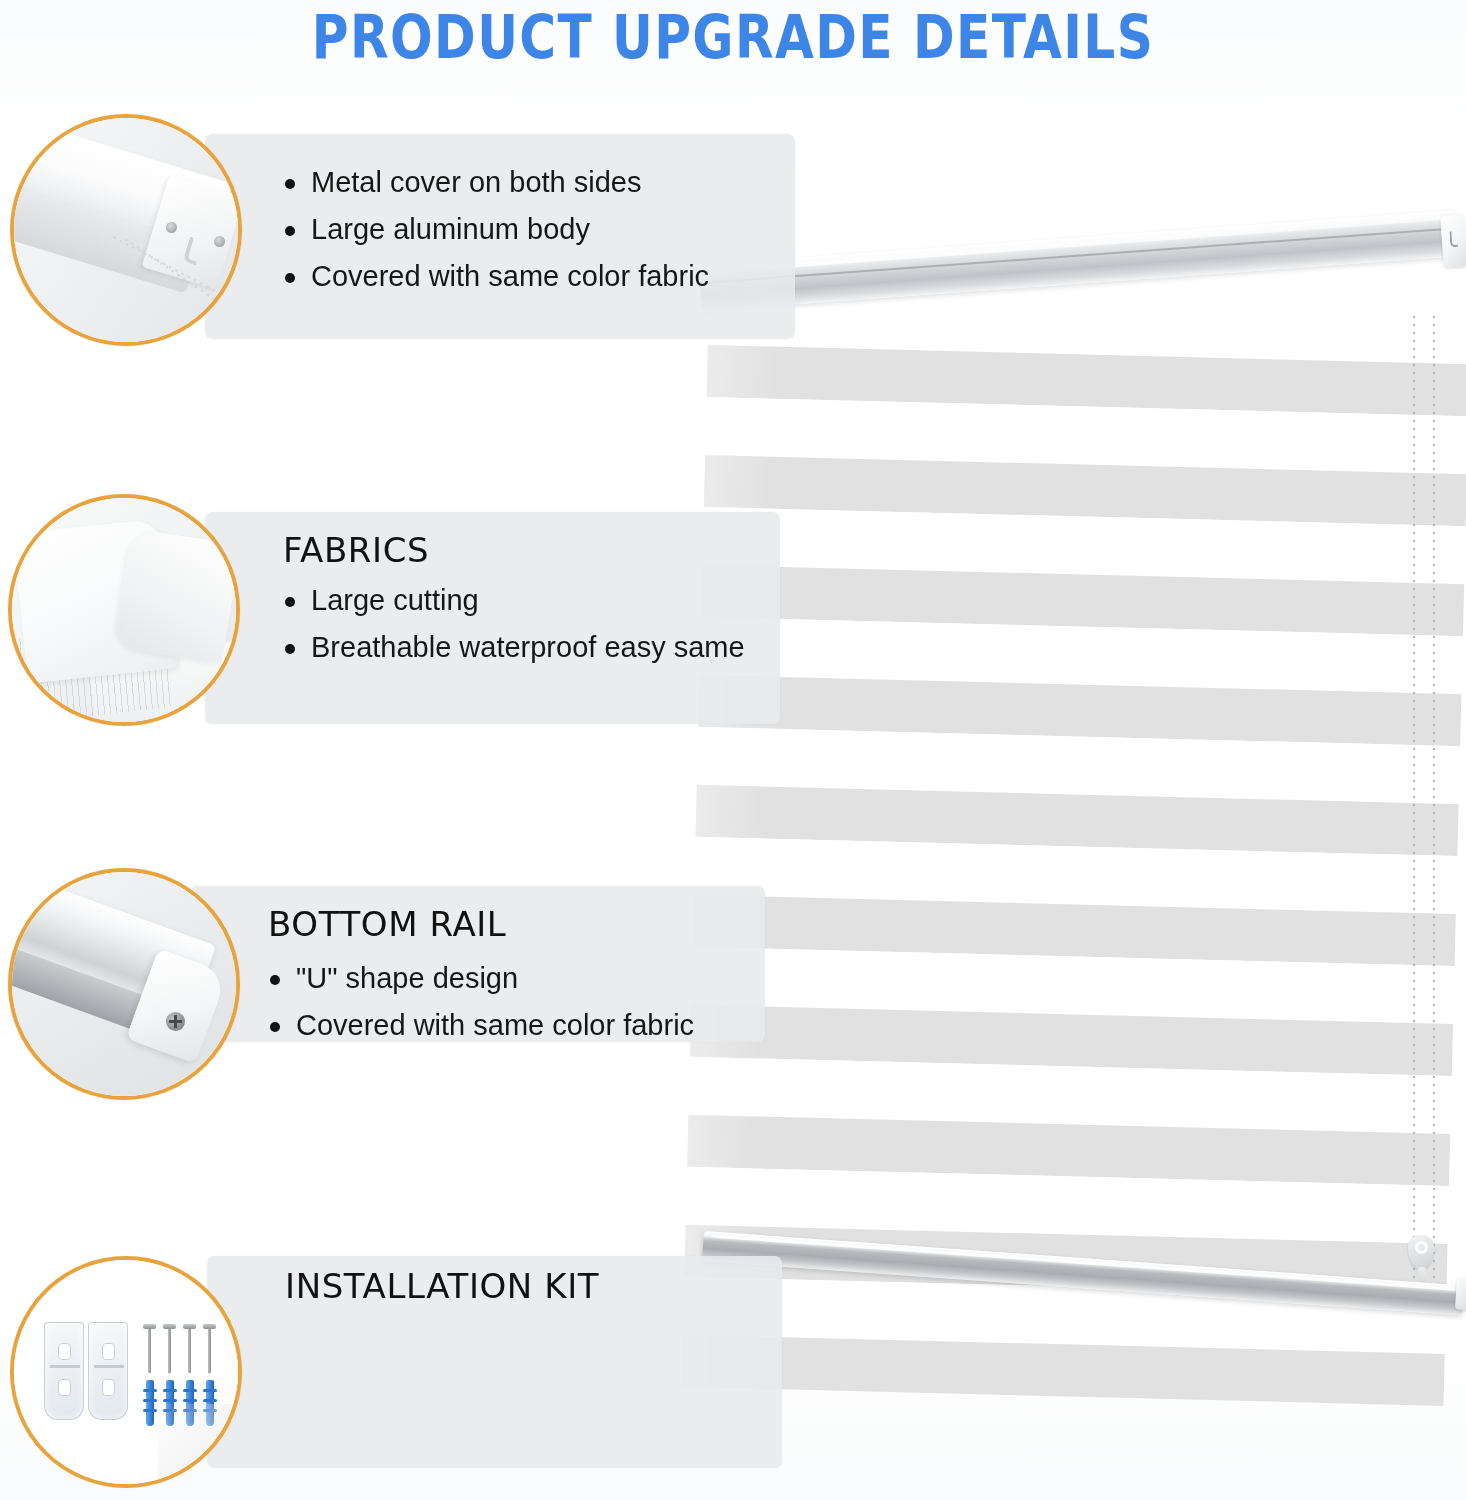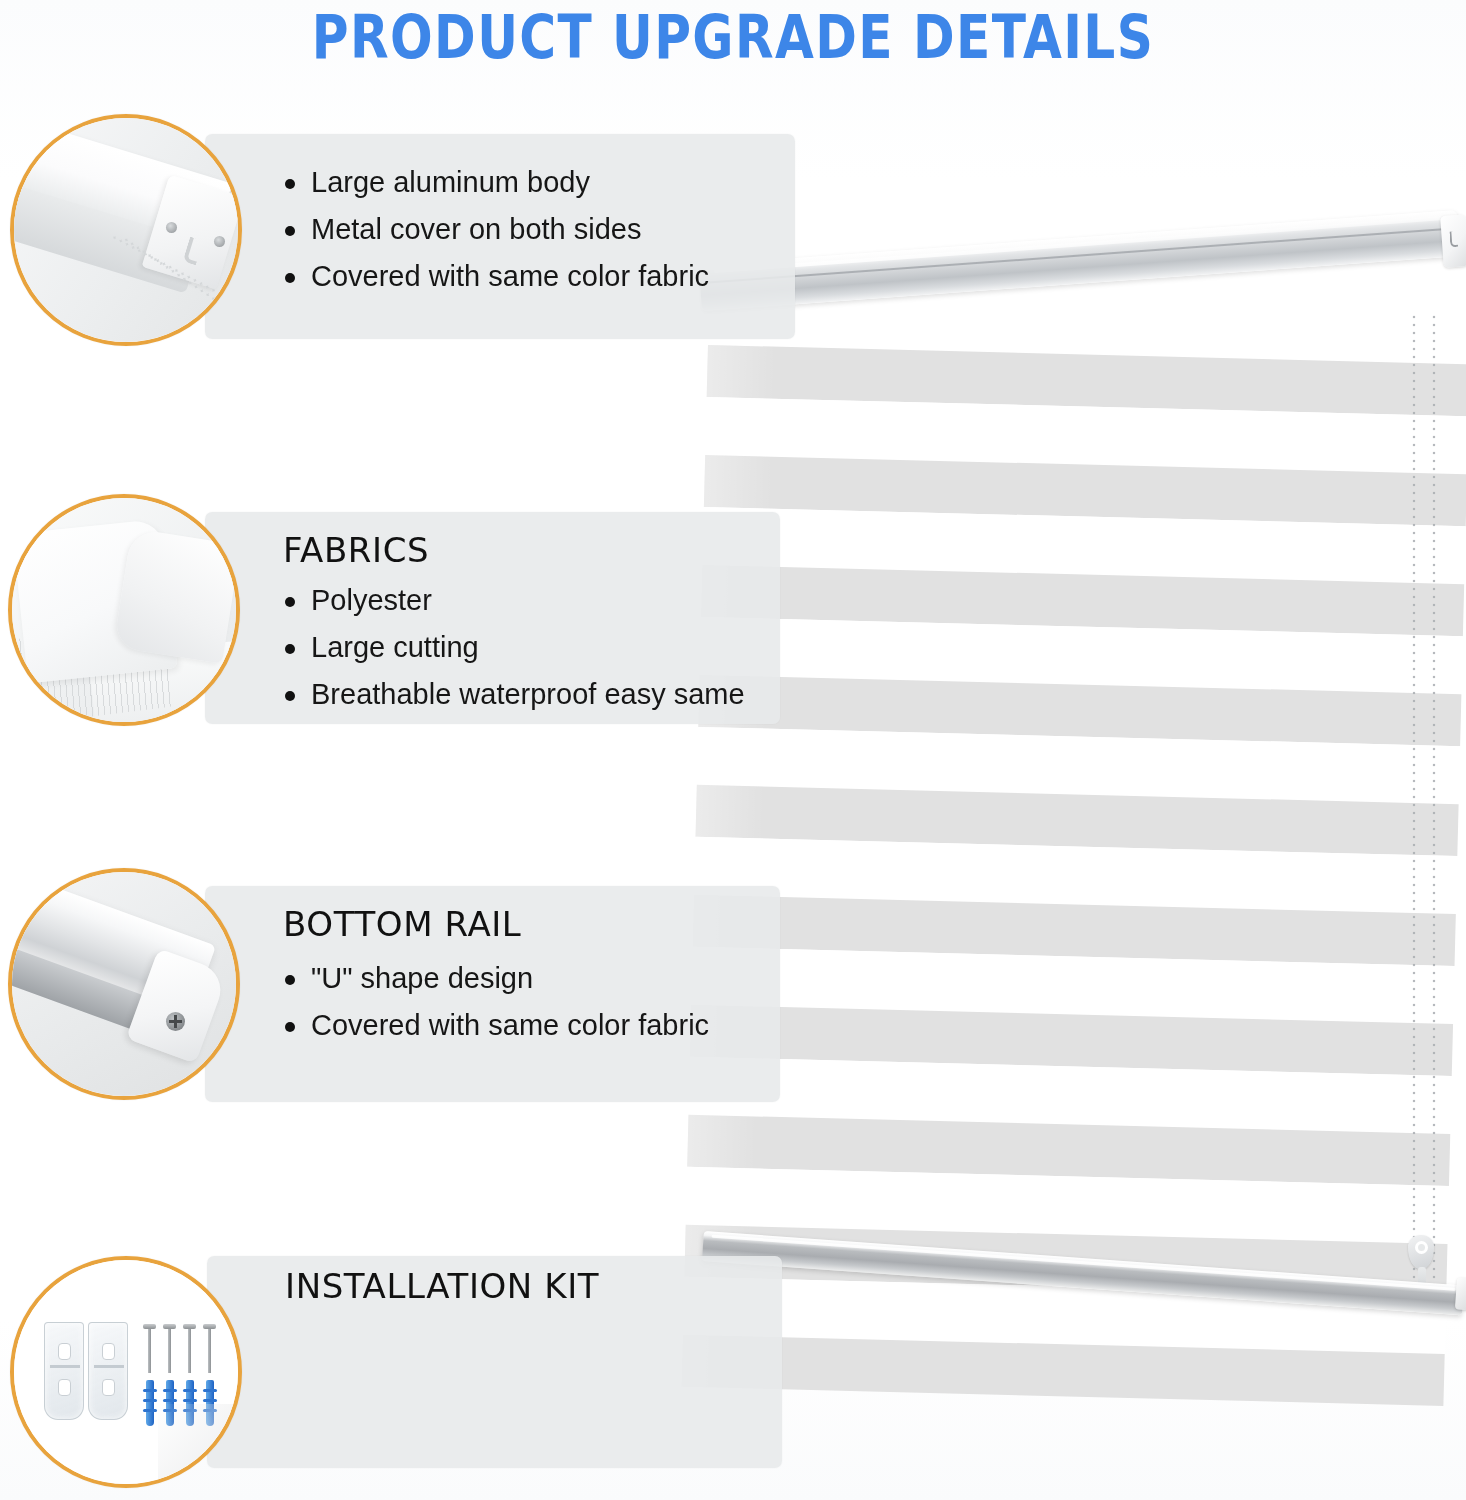--- a/index.html
+++ b/index.html
@@ -221,21 +221,21 @@
     background:#111;
     border-radius:50%;
   }
 
   
   #sec-dust   { left:10px;  top:114px; }
   #sec-dust   .panel { left:195px; top:20px;  width:590px; height:205px; }
   #sec-fabric { left:8px;   top:494px; }
   #sec-fabric .panel { left:197px; top:18px;  width:575px; height:212px; }
   #sec-rail   { left:8px;   top:868px; }
-  #sec-rail   .panel { left:197px; top:18px;  width:575px; height:216px; }
+  #sec-rail   .panel { left:182px; top:18px;  width:575px; height:156px; }
   #sec-kit    { left:10px;  top:1256px; }
   #sec-kit    .panel { left:197px; top:0px;   width:575px; height:212px; }
 
   
   .ph{ position:absolute; inset:0; }
   .ph-bg-a{ background:linear-gradient(125deg,#f7f8f9 0%,#eceeef 55%,#e3e5e6 100%); }
   .ph-bg-b{ background:linear-gradient(140deg,#fafbfb 0%,#eef0f1 60%,#e5e7e8 100%); }
   .ph-bg-c{ background:linear-gradient(150deg,#f4f5f6 0%,#e9ebec 50%,#dfe1e2 100%); }
   .ph-bg-d{ background:#ffffff; }
 
@@ -498,22 +498,22 @@
   <div class="bottomrail">
     <div class="hl"></div>
   </div>
   <div class="bottomrail-cap"></div>
 </div>
 
 <div class="feature" id="sec-dust">
   <div class="panel">
     <div class="panel-inner">
       <ul class="bullets">
+        <li>Metal cover on both sides</li>
         <li>Large aluminum body</li>
-        <li>Metal cover on both sides</li>
         <li>Covered with same color fabric</li>
       </ul>
     </div>
   </div>
   <div class="photo-circle">
     <div class="ph ph-bg-a"></div>
     <div class="dc-body"></div>
     <div class="dc-body2"></div>
     <div class="dc-cap"></div>
     <div class="dc-screw s1"></div>
@@ -522,21 +522,20 @@
     <div class="dc-chain a"></div>
     <div class="dc-chain b"></div>
   </div>
 </div>
 
 <div class="feature" id="sec-fabric">
   <div class="panel">
     <div class="panel-inner">
       <div class="feat-title">FABRICS</div>
       <ul class="bullets">
-        <li>Polyester</li>
         <li>Large cutting</li>
         <li>Breathable waterproof easy same</li>
       </ul>
     </div>
   </div>
   <div class="photo-circle">
     <div class="ph ph-bg-b"></div>
     <div class="fb-base"></div>
     <div class="fb-mesh"></div>
     <div class="fb-sheet"></div>

